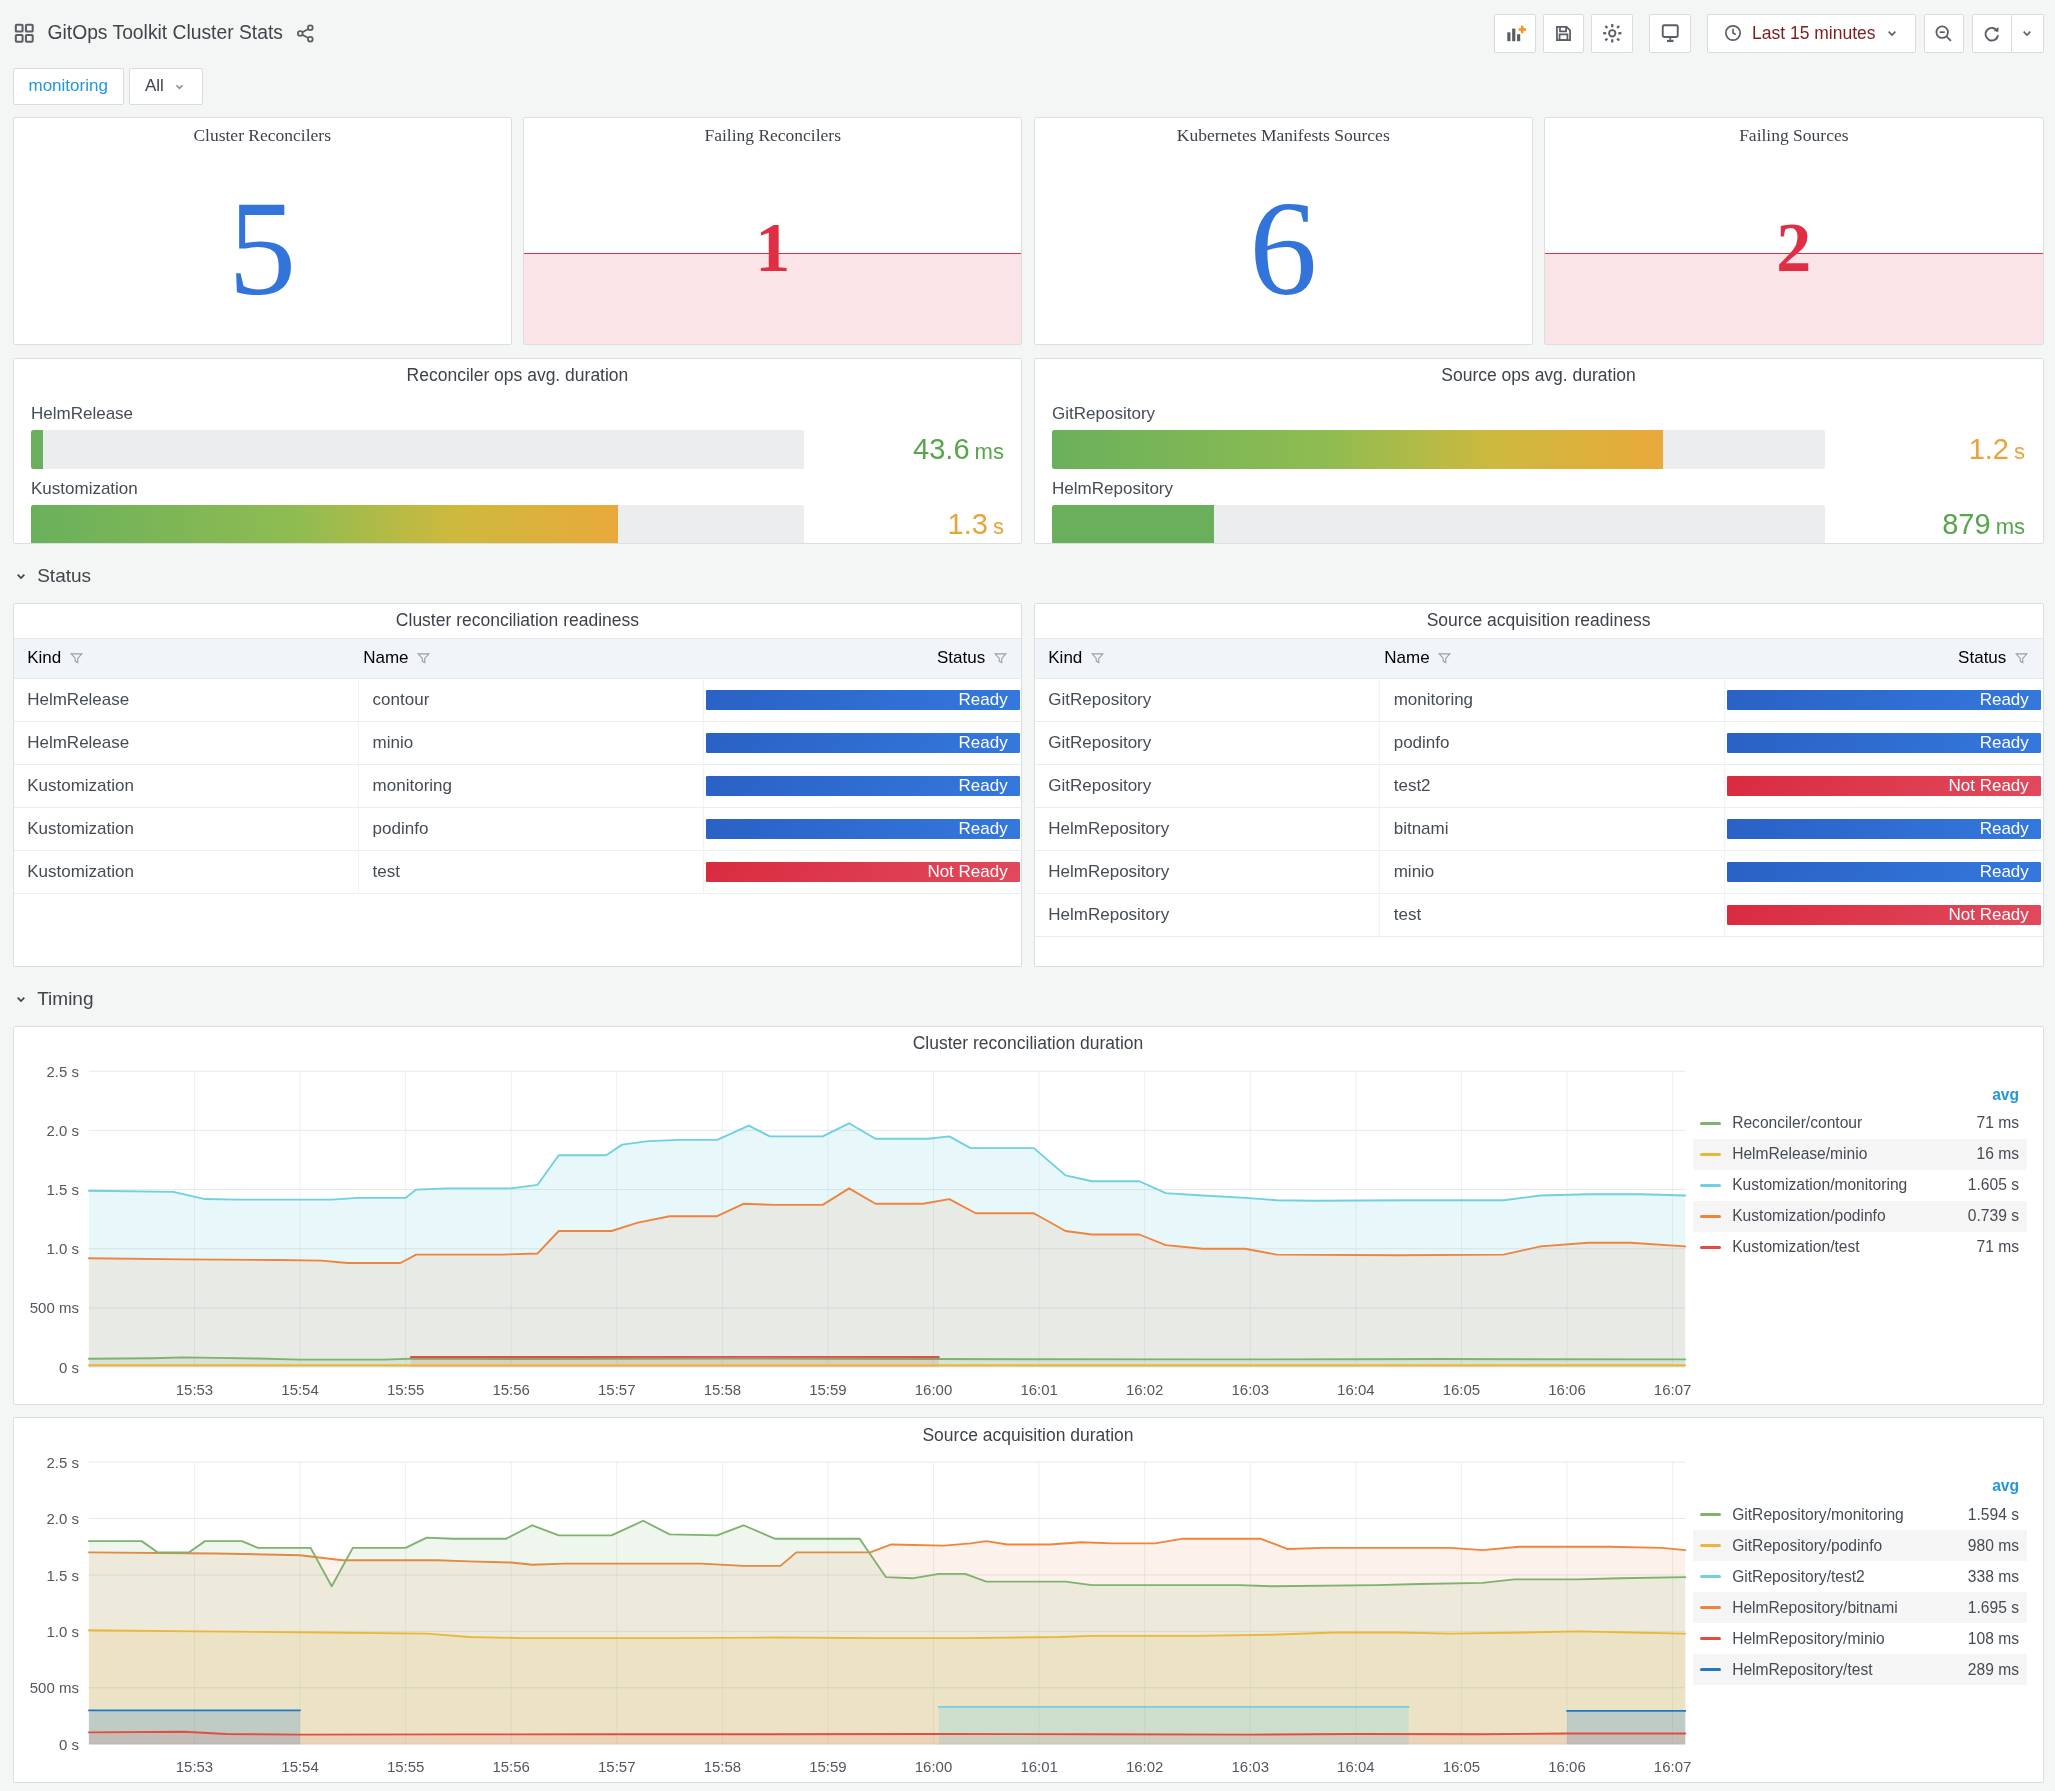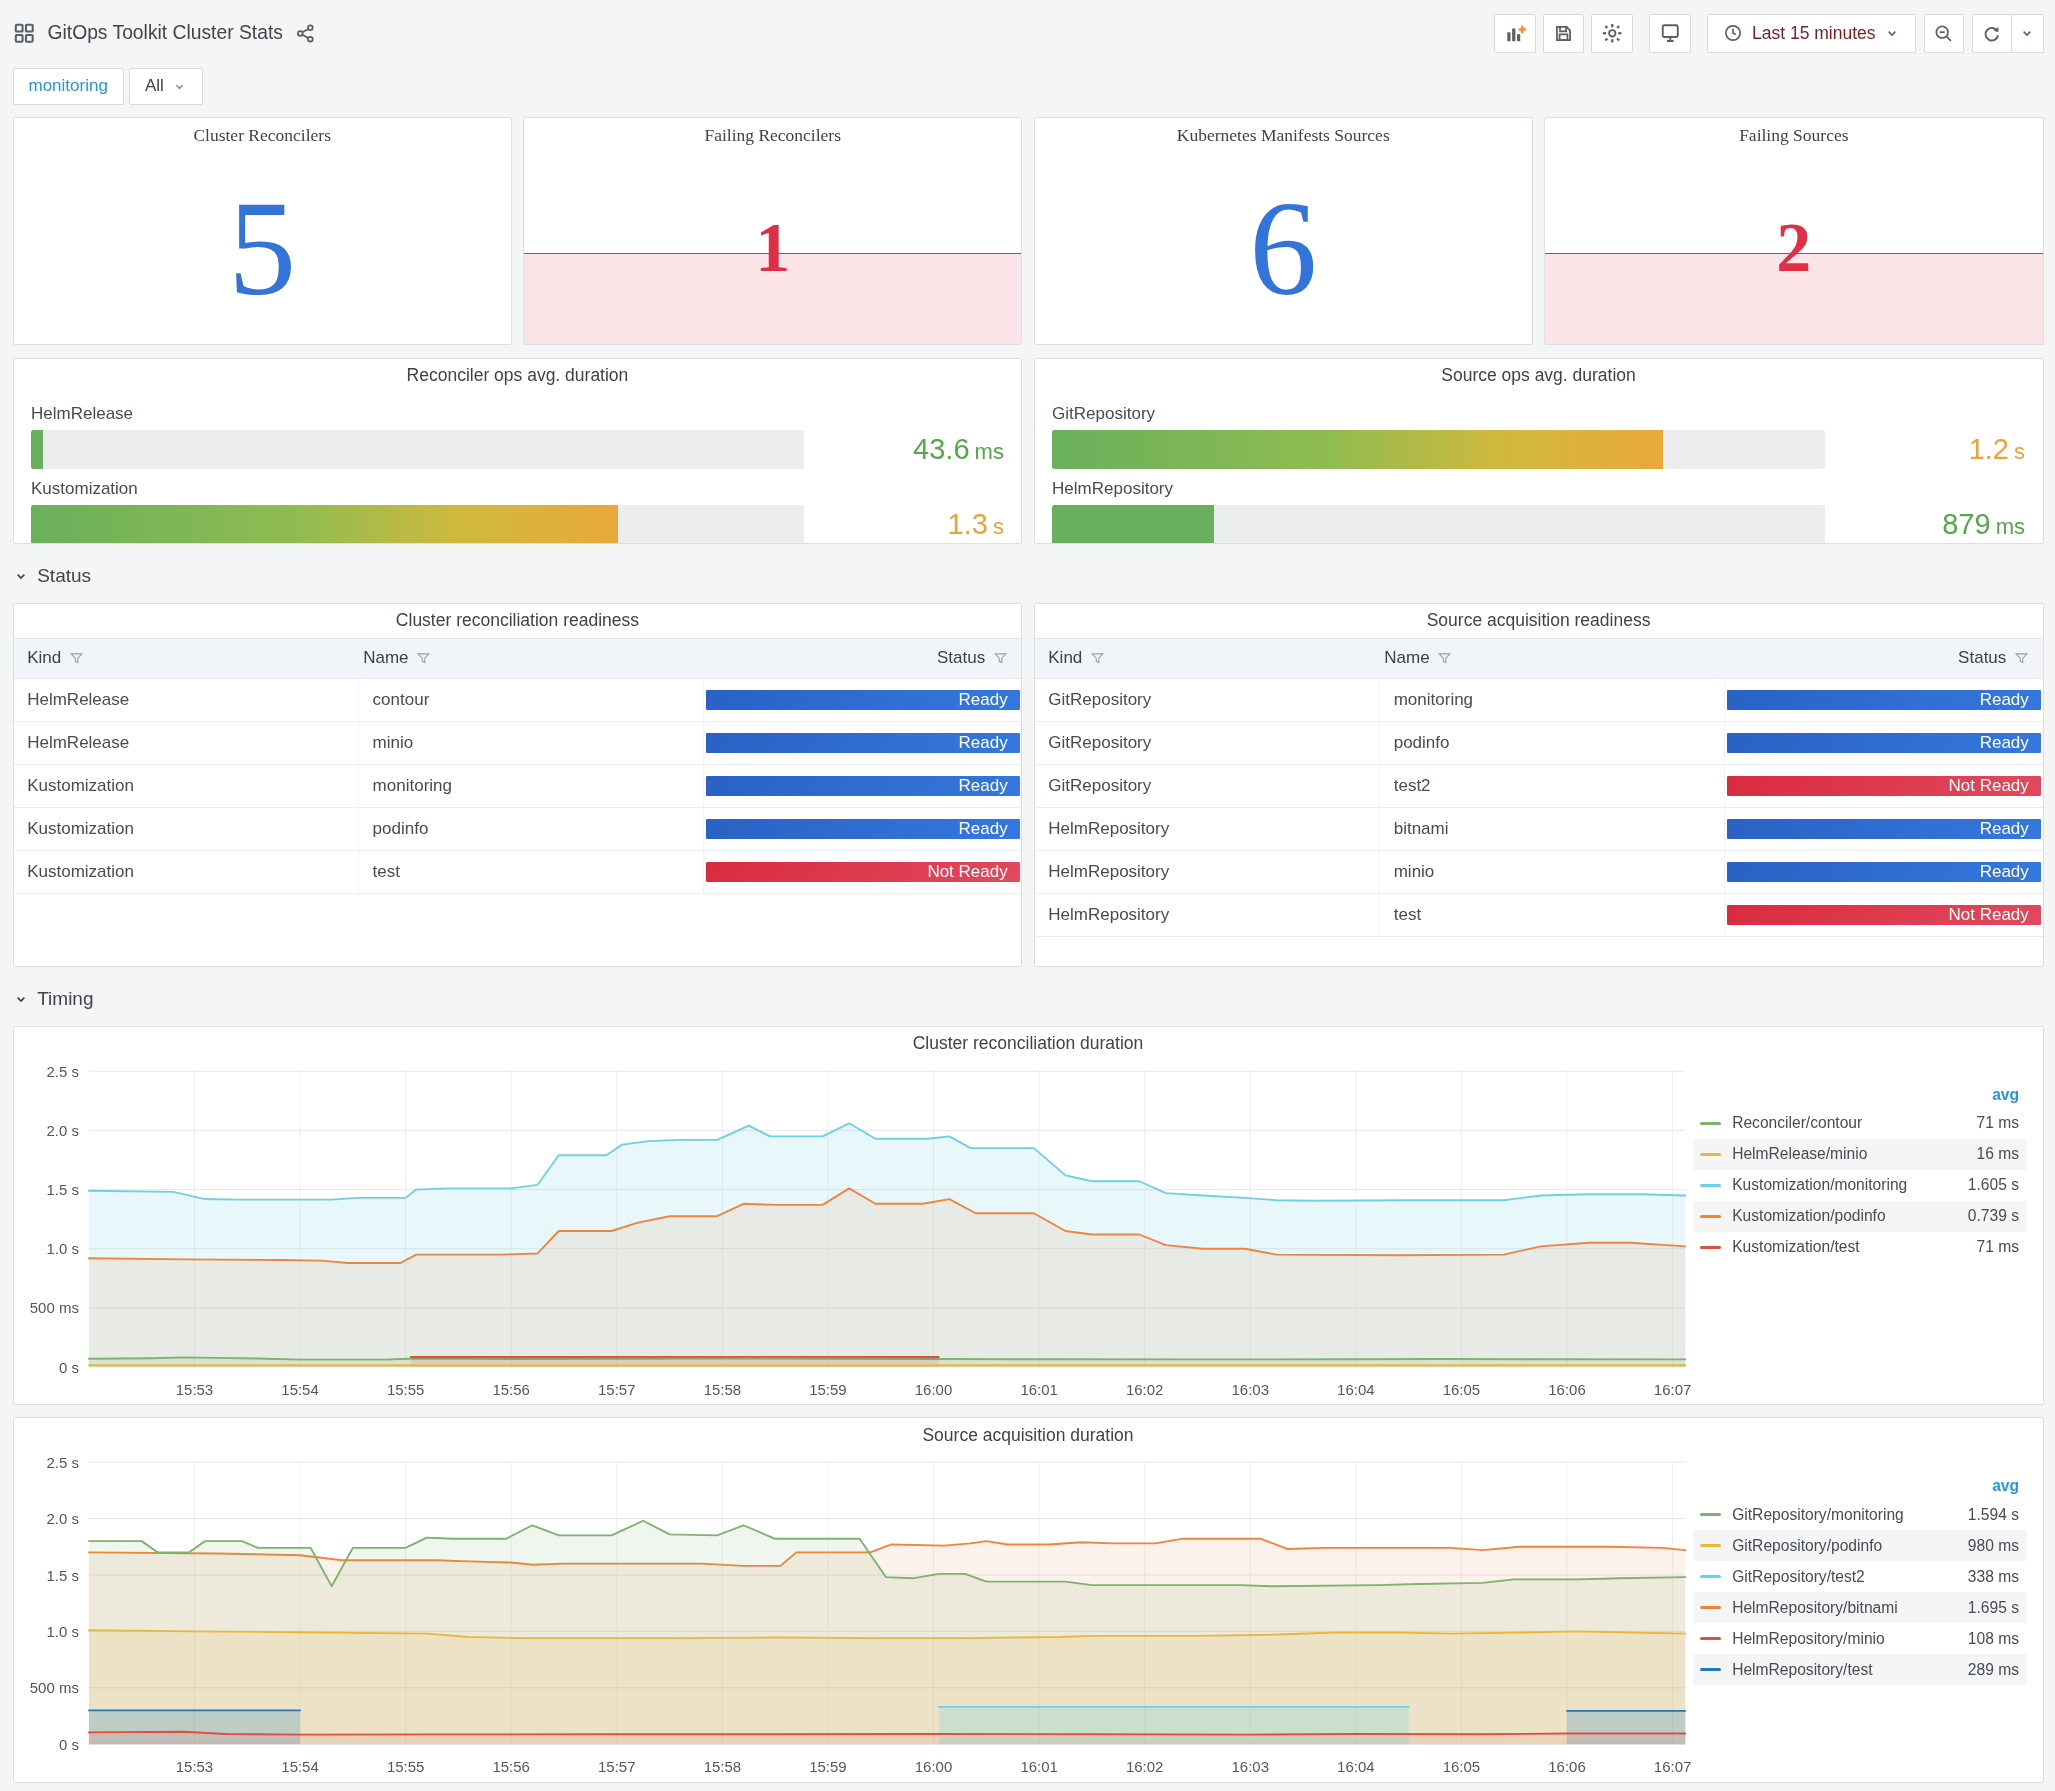--- a/index.html
+++ b/index.html
@@ -50,21 +50,21 @@
   .g-val{width:181px;text-align:right;font-size:29px;font-weight:500;white-space:nowrap;}
   .g-val .unit{font-size:0.76em;margin-left:5px;font-weight:400;}
   .g-val.warn{color:#E8A33B;}.g-val.green{color:#56A64B;}
 
   
   .section-h{display:flex;align-items:center;gap:8.7px;margin-top:17.5px;height:29px;font-size:19px;font-weight:500;color:#41444B;cursor:pointer;}
 
   
   .table-row{height:364px;align-items:stretch;}
   .tbl-head{display:flex;height:39px;background:#F1F5F9;border-top:0.6px solid #E3E8ED;border-bottom:0.6px solid #E3E8ED;}
-  .th{flex:1;display:flex;align-items:center;gap:7.5px;padding:0 13.7px;font-size:17px;color:#404040;cursor:pointer;}
+  .th{flex:1;display:flex;align-items:center;gap:7.5px;padding:0 13.7px;font-size:17px;color:#000000;cursor:pointer;}
   .th.right{justify-content:flex-end;}
   .tr{display:flex;height:42px;border-bottom:0.6px solid #EBEEF1;}
   .td{flex:1;display:flex;align-items:center;padding:0 13.7px;font-size:17px;color:#464C54;border-right:0.6px solid #F0F2F4;box-sizing:border-box;}
   .td.status{padding:0;border-right:none;}
   .badge{flex:1;margin:1.9px 1.2px;display:flex;align-items:center;justify-content:flex-end;padding:0 12.5px;color:#FFF;font-size:17px;border-radius:1.2px;}
   .badge.ok{background:linear-gradient(120deg,#2A61C4,#3478DE);}
   .badge.err{background:linear-gradient(120deg,#D92B40,#E2495C);}
 
   
   .ts-row{height:379px;}

